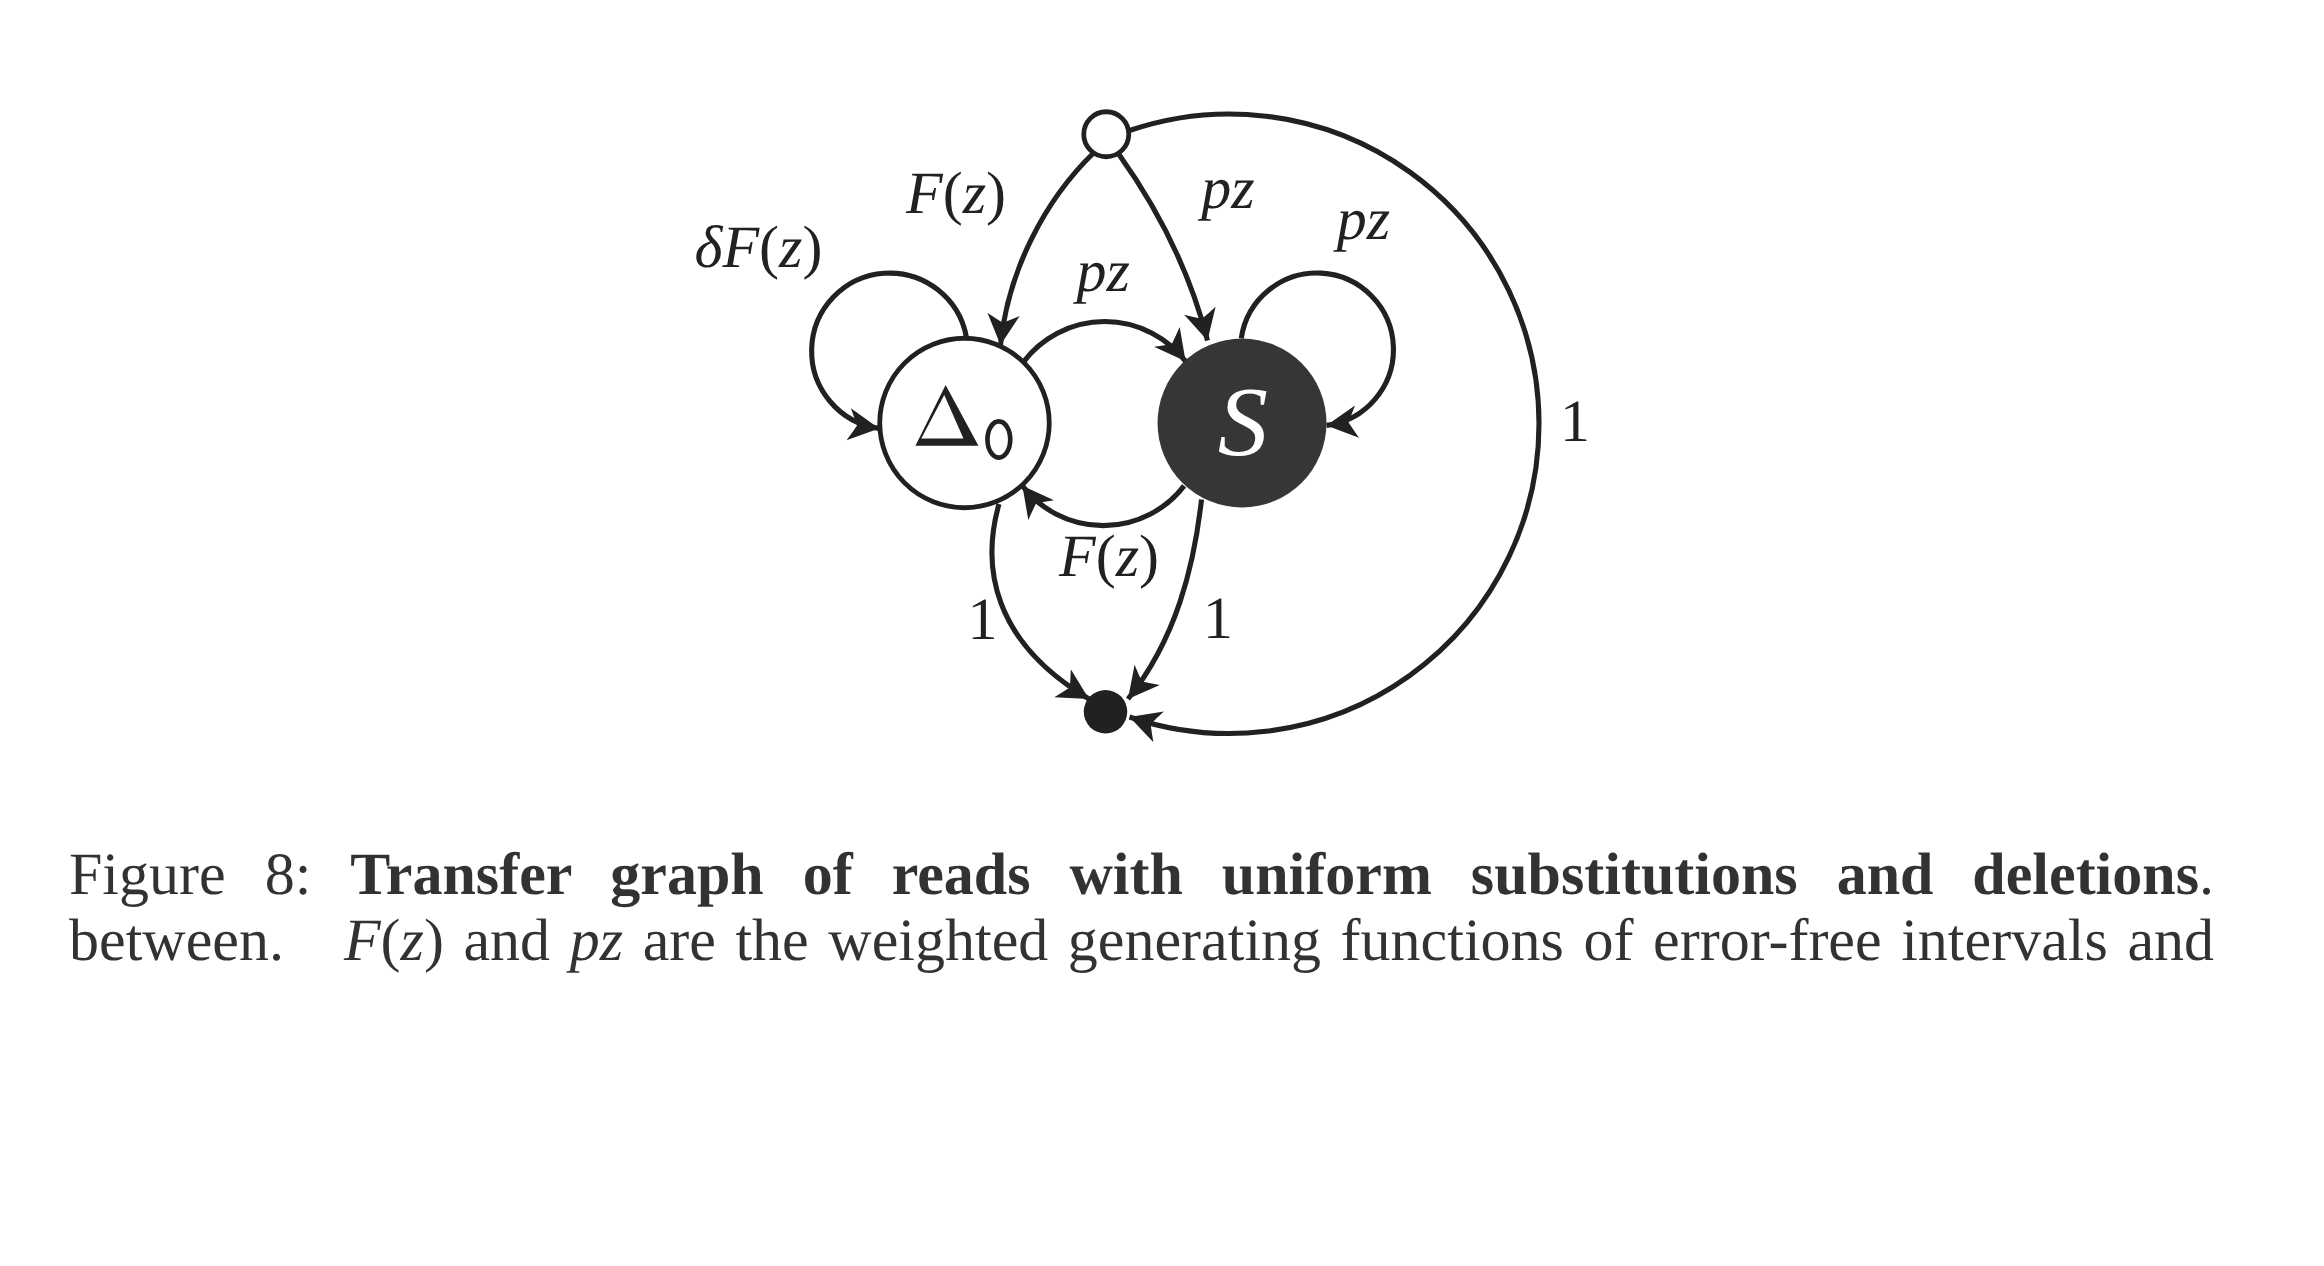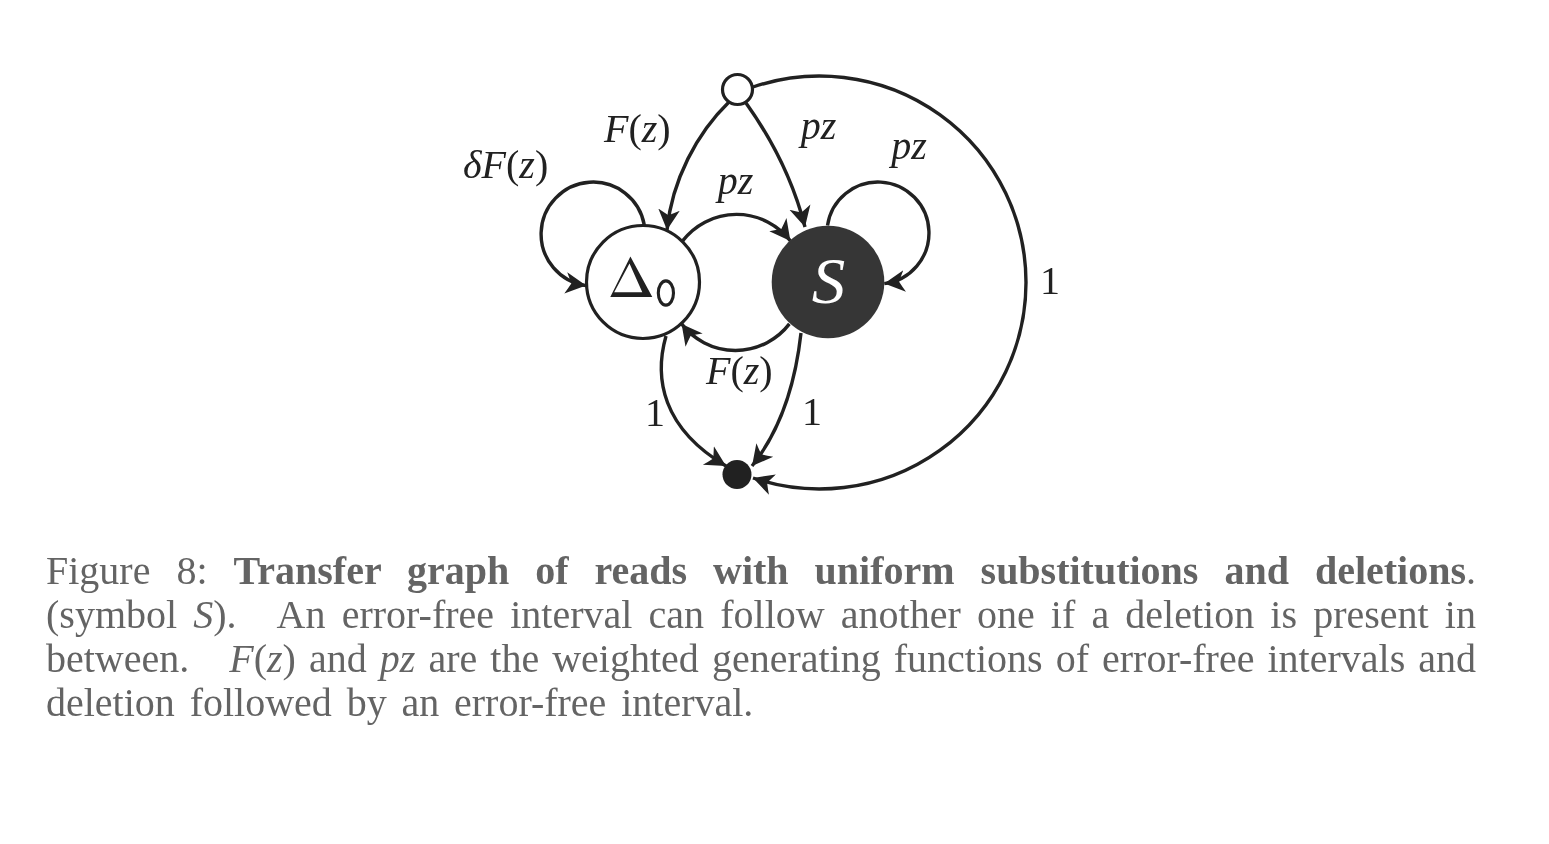--- a/index.html
+++ b/index.html
@@ -1,20 +1,20 @@
 <!DOCTYPE html>
 <html><head>
 <meta charset="utf-8">
 <style>
   html,body{margin:0;padding:0;background:#fff;}
   #page{position:relative;width:1549px;height:844px;background:#fff;overflow:hidden;filter:grayscale(1);
         font-family:"Liberation Serif", serif;}
   #fig{position:absolute;left:0;top:0;}
-  #cap{position:absolute;left:46px;top:549px;width:1430px;
-       font-size:40px;line-height:44px;color:#15803d;}
+  #cap{position:absolute;left:46px;top:561px;width:1430px;
+       font-size:40px;line-height:44px;color:#7f1d1d;}
   .j{text-align:justify;text-align-last:justify;}
   .sub{font-size:28px;vertical-align:-0.13em;line-height:0;}
   i{font-style:italic;}
 </style>
 </head>
 <body>
 <div id="page">
 <svg id="fig" width="1549" height="844" viewBox="0 0 1549 844">
   <defs>
     <marker id="arr" markerUnits="userSpaceOnUse" markerWidth="32" markerHeight="28" refX="20.5" refY="14" orient="auto">
@@ -58,17 +58,15 @@
     <text x="812" y="425" text-anchor="middle">1</text>
 
     <path fill-rule="evenodd" d="M 610.3,297.1 L 630.4,256.6 L 652.3,297.1 Z
              M 614.2,292.3 L 629.5,263.4 L 642.3,292.3 Z"></path>
     <ellipse cx="665.9" cy="293" rx="7.6" ry="12.1" fill="none" stroke="#242021" stroke-width="3.1"></ellipse>
     <text x="828.5" y="303" text-anchor="middle" font-size="66" font-style="italic" fill="#fff" textLength="33.5" lengthAdjust="spacingAndGlyphs">S</text>
   </g>
 </svg>
 <div id="cap">
   <div class="j">Figure 8: <b>Transfer graph of reads with uniform substitutions and deletions</b>.</div>
-  <div class="j">(symbol <i>S</i>). An error-free interval can follow another one if a deletion is present in</div>
   <div class="j">between. <i>F</i>(<i>z</i>) and <i>pz</i> are the weighted generating functions of error-free intervals and</div>
-  <div style="word-spacing:4.8px">deletion followed by an error-free interval.</div>
 </div>
 </div>
 
 </body></html>

